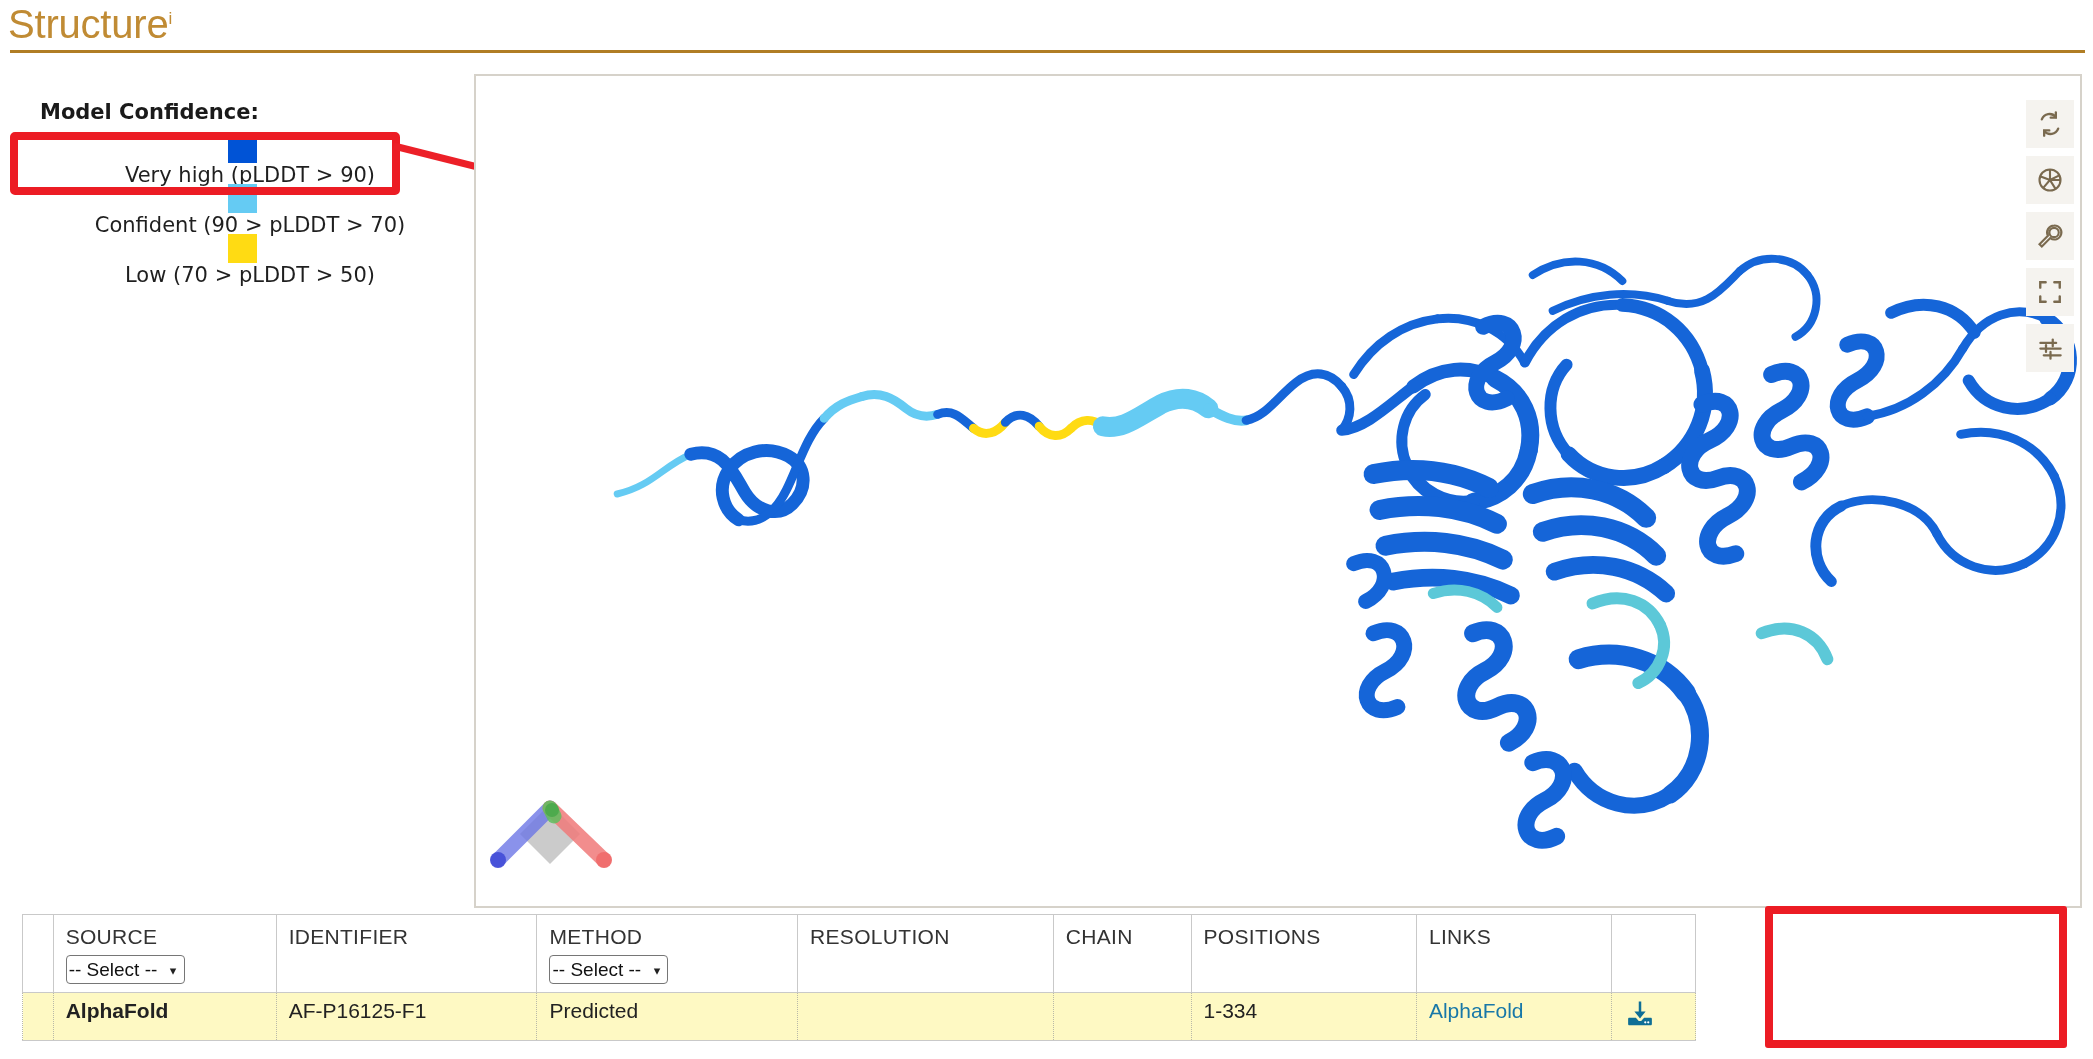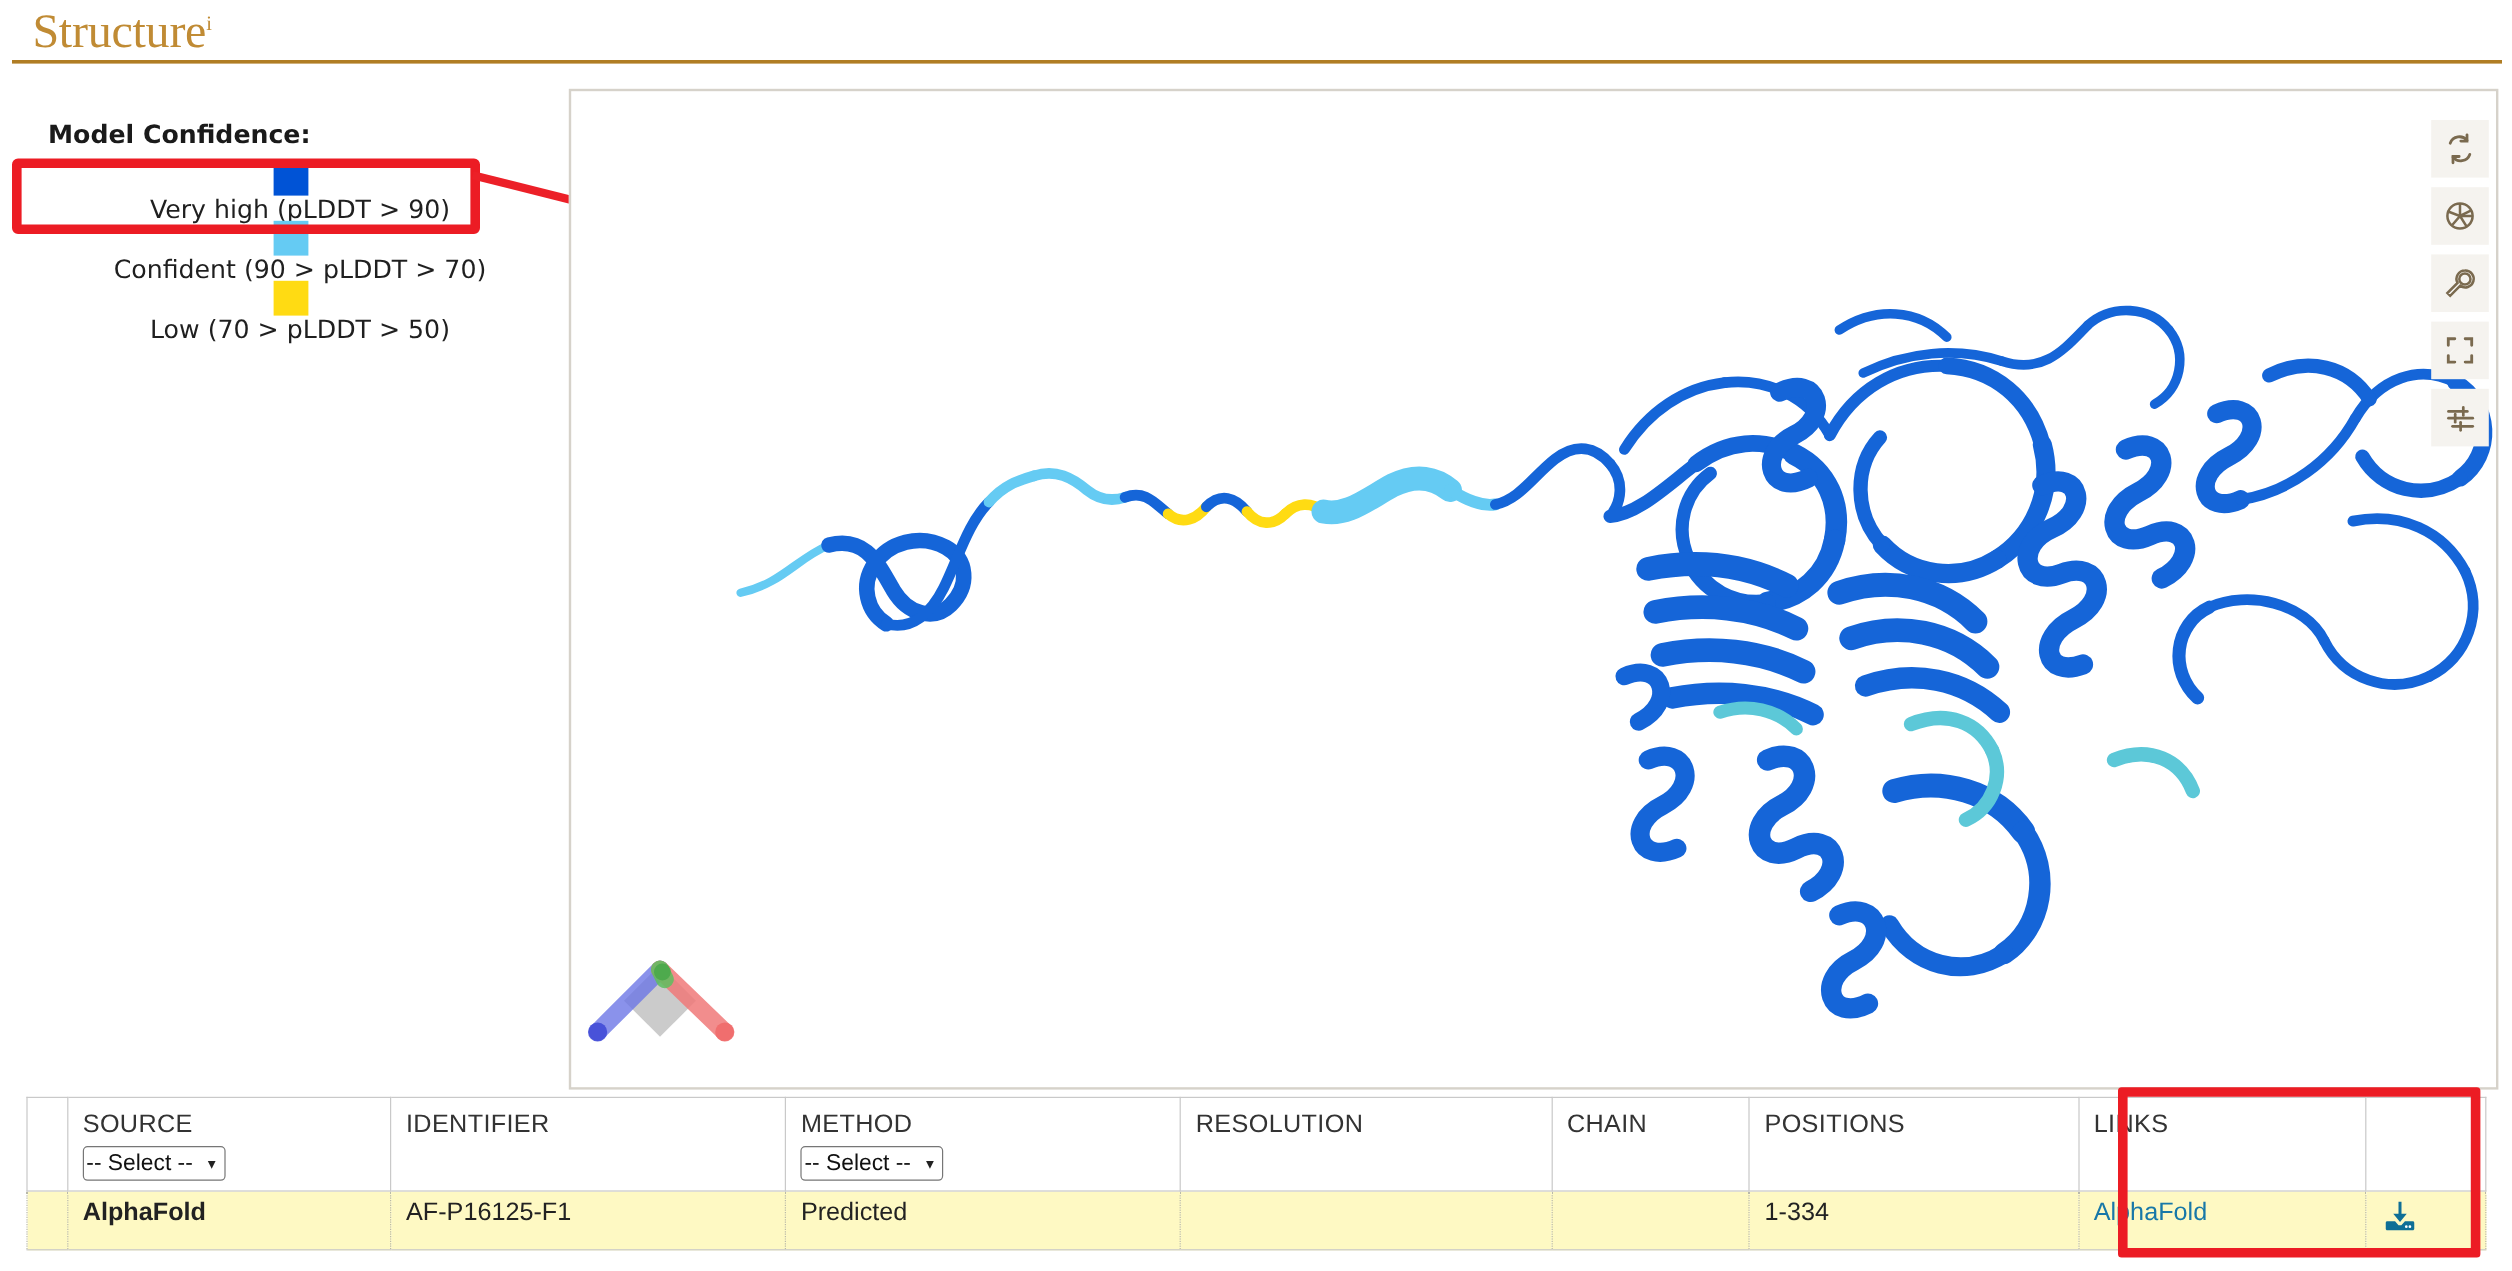--- a/index.html
+++ b/index.html
@@ -7,23 +7,23 @@
     margin: 0; padding: 0;
     width: 2093px; height: 1059px;
     background: #ffffff;
     font-family: "DejaVu Sans", "Liberation Sans", sans-serif;
     overflow: hidden;
   }
   #root { position: relative; width: 2093px; height: 1059px; background: #fff; }
 
   
   .page-title {
-    position: absolute; left: 27px; top: 2px;
+    position: absolute; left: 8px; top: 2px;
     font-size: 40px; color: #c08b34; font-weight: 400;
-    font-family: Liberation Serif, serif;
+    font-family: Liberation Sans, sans-serif;
     letter-spacing: -0.2px; white-space: nowrap;
   }
   .page-title .sup {
     font-size: 17px; vertical-align: super; color: #c08b34;
   }
   .title-rule {
     position: absolute; left: 10px; top: 50px;
     width: 2075px; height: 3px; background: #b07d24;
   }
 
@@ -89,21 +89,21 @@
     cursor: pointer;
   }
   .tool-btn svg { display: block; }
   .axes-widget { position: absolute; left: 0px; bottom: 10px; }
 
   .protein-stage { position: absolute; left: 0; top: 0; width: 100%; height: 100%; }
 
   
   .struct-table {
     position: absolute; left: 22px; top: 914px;
-    width: 2050px; border-collapse: collapse;
+    width: 1674px; border-collapse: collapse;
     font-family: "Liberation Sans", sans-serif;
   }
   .struct-table td, .struct-table th {
     border: 1px solid #c9c9c9; padding: 0; text-align: left; vertical-align: top;
   }
   .struct-table thead th {
     background: #ffffff; height: 66px; padding: 10px 12px 8px 12px;
     font-weight: 400; font-size: 21px; color: #333; letter-spacing: 0.3px;
   }
   .struct-table thead th .colname { display: block; margin-bottom: 6px; }

